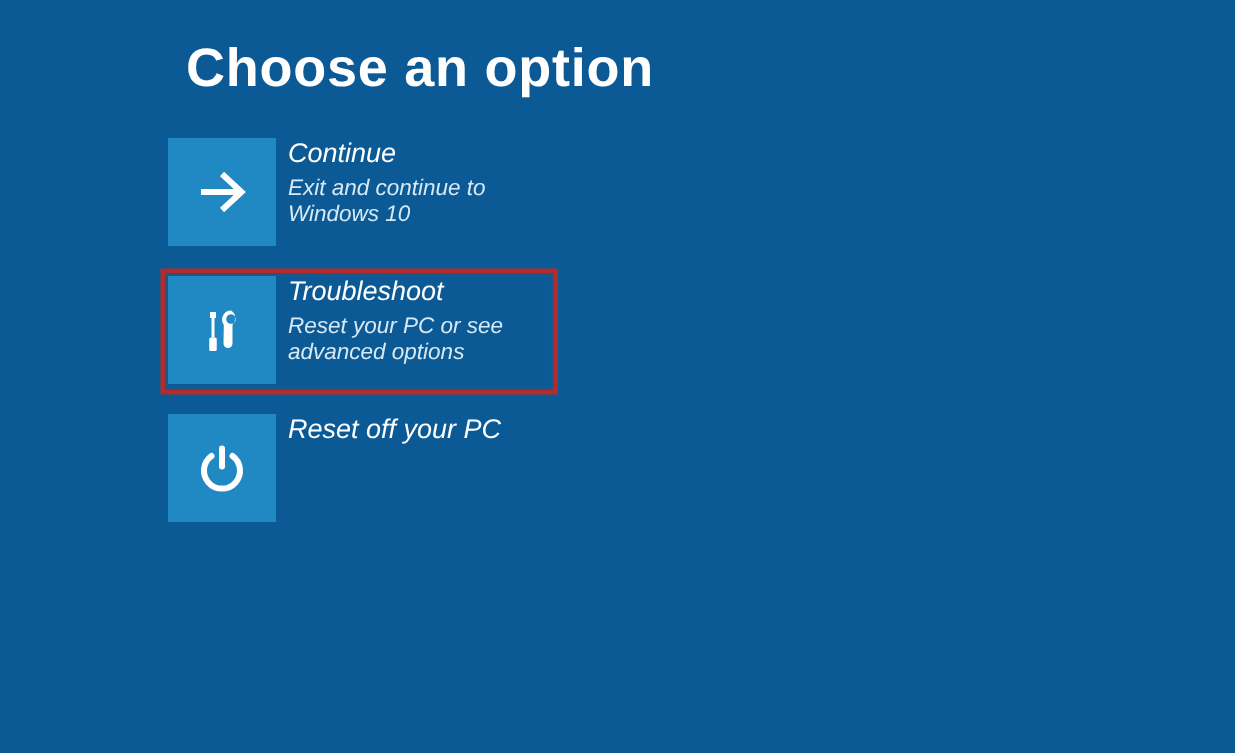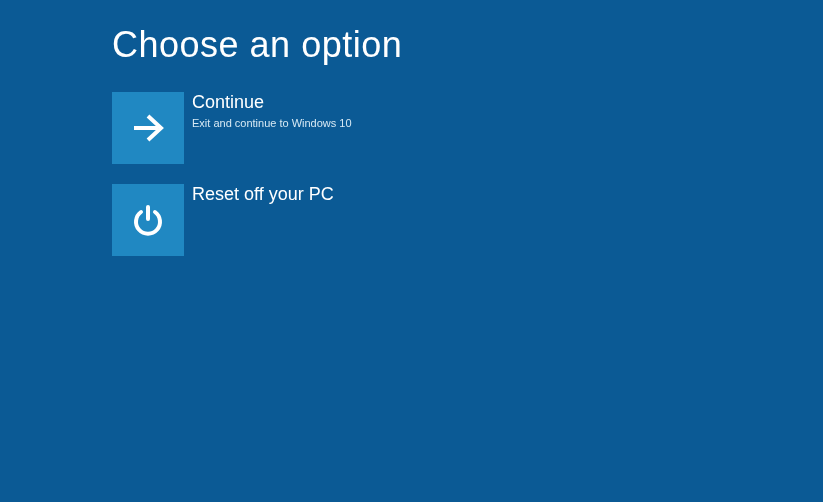--- a/index.html
+++ b/index.html
@@ -9,32 +9,33 @@
     height: 502px;
     background: #0b5a95;
     font-family: "Segoe UI", Tahoma, Geneva, Verdana, sans-serif;
     color: #ffffff;
     overflow: hidden;
   }
   .container {
     padding: 24px 0 0 112px;
   }
   .page-title {
-    font-weight: 400;
+    font-weight: 700;
     font-size: 36px;
-    margin: 0 0 26px 0;
+    margin: 0 0 26px 12px;
     letter-spacing: 0.5px;
   }
   .option {
     display: flex;
     align-items: flex-start;
     width: 255px;
     height: 74px;
     margin-bottom: 18px;
     cursor: pointer;
+    font-style: italic;
   }
   .option.highlight {
     
     outline: 3px solid #b22c2c;
     outline-offset: 2px;
     box-shadow: 0 0 0 3px rgba(178,44,44,0.15);
   }
   .tile {
     width: 72px;
     height: 72px;
@@ -50,21 +51,21 @@
     display: flex;
     flex-direction: column;
   }
   .opt-title {
     font-size: 18px;
     font-weight: 400;
     line-height: 1.2;
     margin: 0;
   }
   .opt-sub {
-    font-size: 11px;
+    font-size: 15px;
     font-weight: 400;
     color: #d7e9f4;
     margin: 3px 0 0 0;
   }
   svg { display: block; }
 </style>
 </head>
 <body>
 
 <div class="container">
@@ -79,20 +80,38 @@
           <polyline points="20,8 33,20 20,32"></polyline>
         </g>
       </svg>
     </div>
     <div class="label-block">
       <p class="opt-title">Continue</p>
       <p class="opt-sub">Exit and continue to Windows 10</p>
     </div>
   </div>
 
+  <div class="option highlight">
+    <div class="tile">
+      <svg width="42" height="42" viewBox="0 0 42 42">
+        <g fill="#ffffff">
+
+          <rect x="13" y="9" width="4" height="4"></rect>
+          <rect x="14" y="13" width="2" height="13"></rect>
+          <rect x="12.5" y="26" width="5" height="9" rx="1"></rect>
+
+          <path d="M27 8 a6 6 0 0 0 -4.8 9.5 L22 30 a3 3 0 0 0 6 0 L28 17.5 A6 6 0 0 0 27 8 z M27 10.5 a3.2 3.2 0 1 1 -0.01 0 z"></path>
+        </g>
+      </svg>
+    </div>
+    <div class="label-block">
+      <p class="opt-title">Troubleshoot</p>
+      <p class="opt-sub">Reset your PC or see advanced options</p>
+    </div>
+  </div>
 
   <div class="option">
     <div class="tile">
       <svg width="40" height="40" viewBox="0 0 40 40">
         <g stroke="#ffffff" stroke-width="4" fill="none" stroke-linecap="round">
           <path d="M13 12 A12 12 0 1 0 27 12"></path>
           <line x1="20" y1="7" x2="20" y2="19"></line>
         </g>
       </svg>
     </div>

